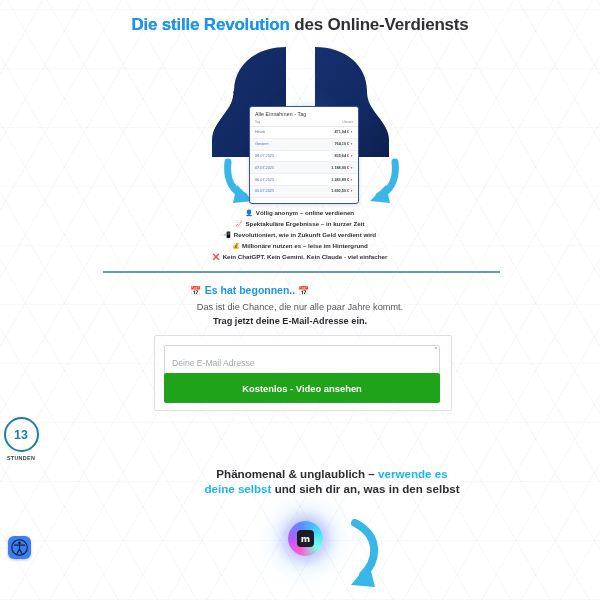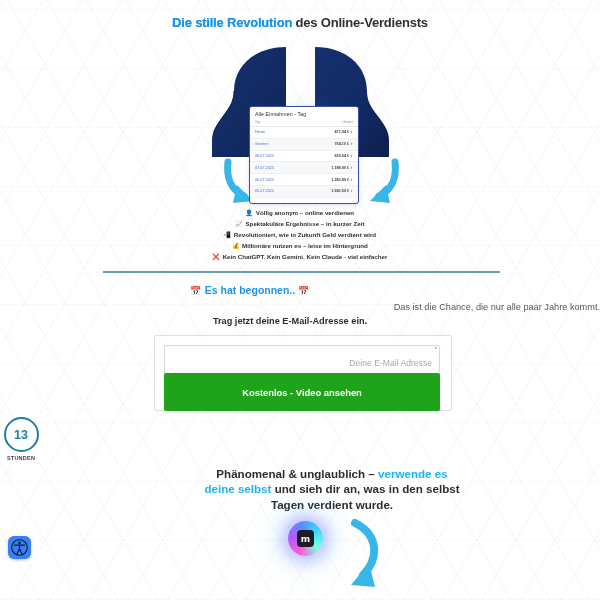--- a/index.html
+++ b/index.html
@@ -17,21 +17,21 @@
       repeating-linear-gradient(60deg, rgba(0,0,0,0.035) 0 1px, transparent 1px 34px),
       repeating-linear-gradient(-60deg, rgba(0,0,0,0.035) 0 1px, transparent 1px 34px),
       repeating-linear-gradient(0deg, rgba(0,0,0,0.028) 0 1px, transparent 1px 59px);
     opacity:.85;
   }
   #page{position:absolute;inset:0;z-index:2;}
 
   
   .headline{
     position:absolute;top:15px;left:0;width:600px;text-align:center;
-    font-size:13px;font-weight:bold;letter-spacing:-.2px;color:#2f3033;
+    font-size:17px;font-weight:bold;letter-spacing:-.2px;color:#2f3033;
   }
   .headline .accent{
     color:#1eaaf1;
     background:linear-gradient(90deg,#1b7fe0,#19b6f6);
     -webkit-background-clip:text;background-clip:text;color:#1d95ec;
   }
 
   
   .hero{position:absolute;top:40px;left:0;width:600px;height:170px;}
   .head-sil{position:absolute;top:5px;width:96px;height:110px;}
@@ -89,42 +89,42 @@
     position:absolute;left:103px;top:271px;width:397px;height:2px;background:#4f8aa0;opacity:.85;
   }
 
   
   .begun{
     position:absolute;top:284px;left:0;width:500px;text-align:center;
     font-size:10.5px;font-weight:bold;color:#1d95ec;
   }
   .begun .cal{font-family:"DejaVu Sans", sans-serif;font-size:9px;}
   .chance{
-    position:absolute;top:302px;left:0;width:600px;text-align:right;
+    position:absolute;top:302px;left:0;width:600px;text-align:center;
     font-size:9.2px;color:#53575c;
   }
   .trag{
     position:absolute;top:316px;left:0;width:580px;text-align:center;
     font-size:9.2px;color:#2b2d31;font-weight:bold;
   }
 
   
   .formbox{
     position:absolute;left:154px;top:335px;width:296px;height:74px;
     border:1px solid #dcdfe3;border-radius:2px;background:rgba(255,255,255,.65);
   }
   .email-input{
     position:absolute;left:9px;top:9px;width:276px;height:36px;box-sizing:border-box;
     border:1px solid #d3d7dc;border-radius:2px;background:#fff;
-    font-family:"Liberation Sans", sans-serif;font-size:8.6px;color:#9aa0a6;padding:0 7px;text-align:right;
+    font-family:"Liberation Sans", sans-serif;font-size:8.6px;color:#9aa0a6;padding:0 7px;
   }
   .email-input::placeholder{color:#a2a8ae;}
   .req-star{position:absolute;right:14px;top:10px;color:#d14b4b;font-size:6px;}
   .cta{
-    position:absolute;left:9px;top:37px;width:276px;height:38px;
+    position:absolute;left:9px;top:37px;width:276px;height:30px;
     background:#1fa31b;border:none;border-radius:2px;color:#fff;
     font-family:"Liberation Sans", sans-serif;font-size:9.4px;font-weight:bold;cursor:pointer;
   }
 
   
   .countdown{position:absolute;top:417px;left:0;width:600px;display:flex;gap:10px;}
   .cd-unit{width:42px;text-align:center;}
   .cd-circle{
     width:31px;height:31px;margin:0 auto;border:2.5px solid #1c7fa3;border-radius:50%;
     display:flex;align-items:center;justify-content:center;
@@ -288,21 +288,20 @@
   <div class="countdown" id="countdown-row">
       <div class="cd-unit">
         <div class="cd-circle">13</div>
         <div class="cd-label">STUNDEN</div>
       </div>
     </div>
 
   <div class="closing">
     <span>Phänomenal &amp; unglaublich – </span><span class="hl">verwende es</span><br>
     <span class="hl">deine selbst</span><span> und sieh dir an, was in den selbst</span><br>
-    <span>Tagen verdient wurde.</span>
   </div>
 
   <div class="bottom-badge">
     <div class="inner">m</div>
   </div>
   <div class="bottom-arrow">
     <svg width="60" height="80" viewBox="0 0 60 80">
       <path d="M30 4 C54 16 54 40 38 56" fill="none" stroke="#38b6e8" stroke-width="8" stroke-linecap="round"></path>
       <path d="M44 44 L26 66 L50 68 Z" fill="#38b6e8"></path>
     </svg>

